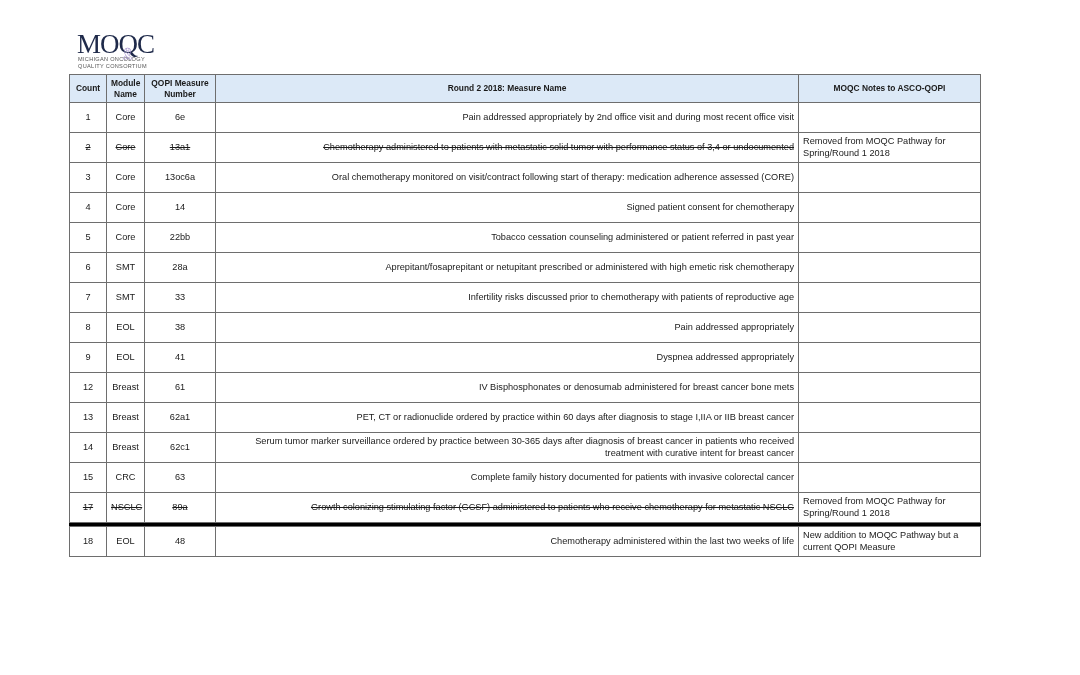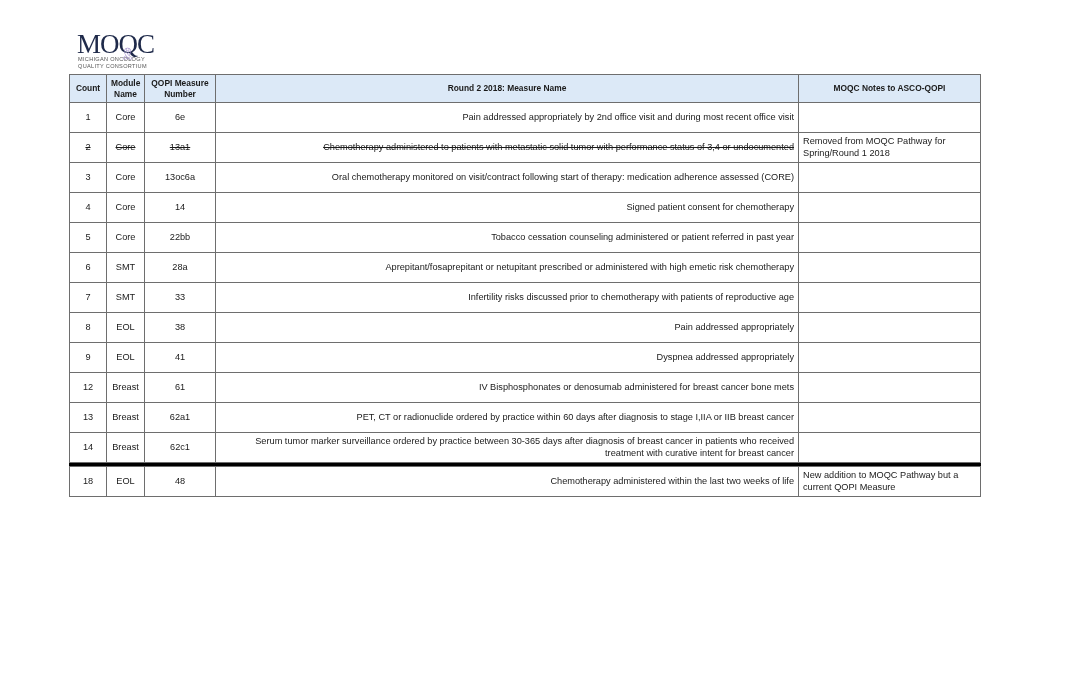--- a/index.html
+++ b/index.html
@@ -131,20 +131,34 @@
         <td class="c-name">PET, CT or radionuclide ordered by practice within 60 days after diagnosis to stage I,IIA or IIB breast cancer</td>
         <td class="c-notes"></td>
       </tr>
       <tr>
         <td class="c-count">14</td>
         <td class="c-module">Breast</td>
         <td class="c-num">62c1</td>
         <td class="c-name">Serum tumor marker surveillance ordered by practice between 30-365 days after diagnosis of breast cancer in patients who received treatment with curative intent for breast cancer</td>
         <td class="c-notes"></td>
       </tr>
+      <tr>
+        <td class="c-count">15</td>
+        <td class="c-module">CRC</td>
+        <td class="c-num">63</td>
+        <td class="c-name">Complete family history documented for patients with invasive colorectal cancer</td>
+        <td class="c-notes"></td>
+      </tr>
+      <tr class="removed">
+        <td class="c-count">17</td>
+        <td class="c-module">NSCLC</td>
+        <td class="c-num">89a</td>
+        <td class="c-name">Growth colonizing stimulating factor (GCSF) administered to patients who receive chemotherapy for metastatic NSCLC</td>
+        <td class="c-notes">Removed from MOQC Pathway for Spring/Round 1 2018</td>
+      </tr>
       <tr class="sep">
         <td colspan="5"></td>
       </tr>
       <tr>
         <td class="c-count">18</td>
         <td class="c-module">EOL</td>
         <td class="c-num">48</td>
         <td class="c-name">Chemotherapy administered within the last two weeks of life</td>
         <td class="c-notes">New addition to MOQC Pathway but a current QOPI Measure</td>
       </tr>

